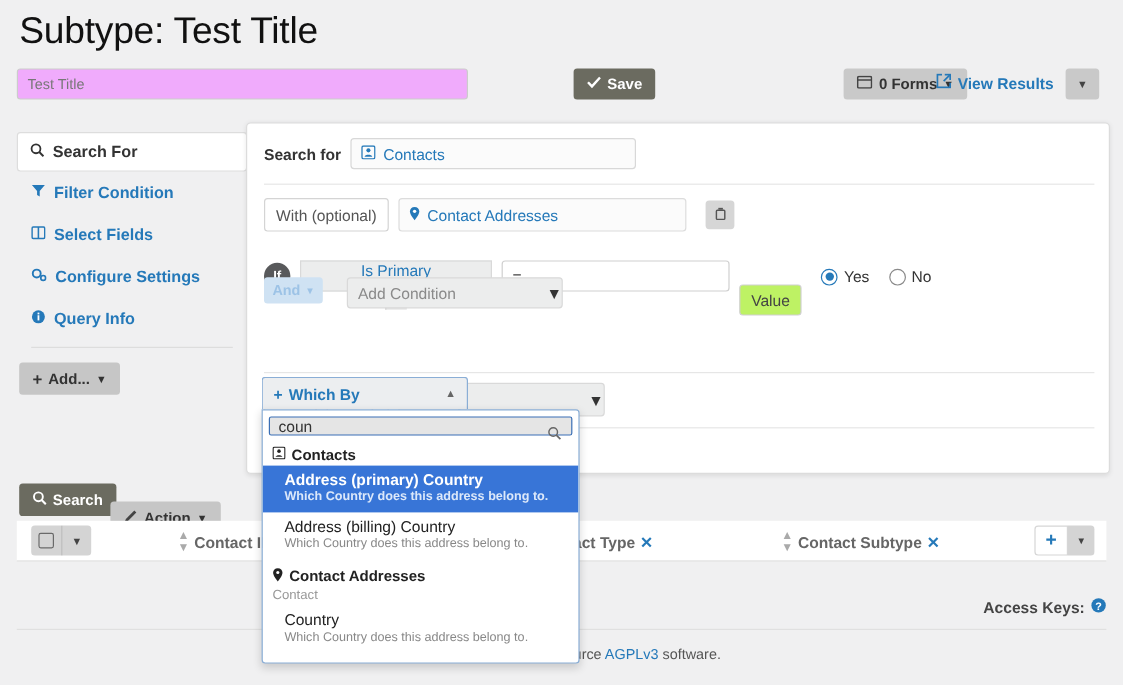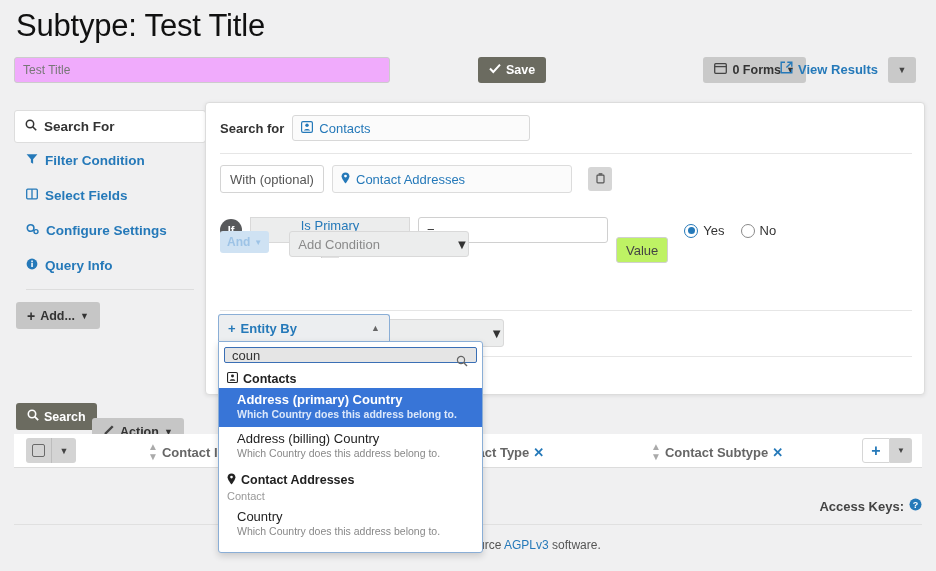--- a/index.html
+++ b/index.html
@@ -503,21 +503,21 @@
   </span>
 </div>
 
 <div id="footer-divider"></div>
 <div id="footer-text">
   <span>2.alpha1, free and open source </span><a href="#">AGPLv3</a><span> software.</span>
 </div>
 
 <div id="group-by-button">
   <span style="margin-right:5px;">+</span>
-  <span>Entity By</span>
+  <span>Which By</span>
   <span id="group-by-caret">▲</span>
 </div>
 
 <div id="group-by-dropdown">
   <div id="group-by-search-wrap" style="position:relative;">
     <input id="group-by-search" type="text" value="coun" style="">
     <span id="group-by-search-icon">
       <svg width="12" height="12" viewBox="0 0 12 12">
           <circle cx="5" cy="5" r="3.6" stroke="#666" stroke-width="1.2" fill="none"></circle>
           <line x1="7.6" y1="7.6" x2="11" y2="11" stroke="#666" stroke-width="1.4"></line>

